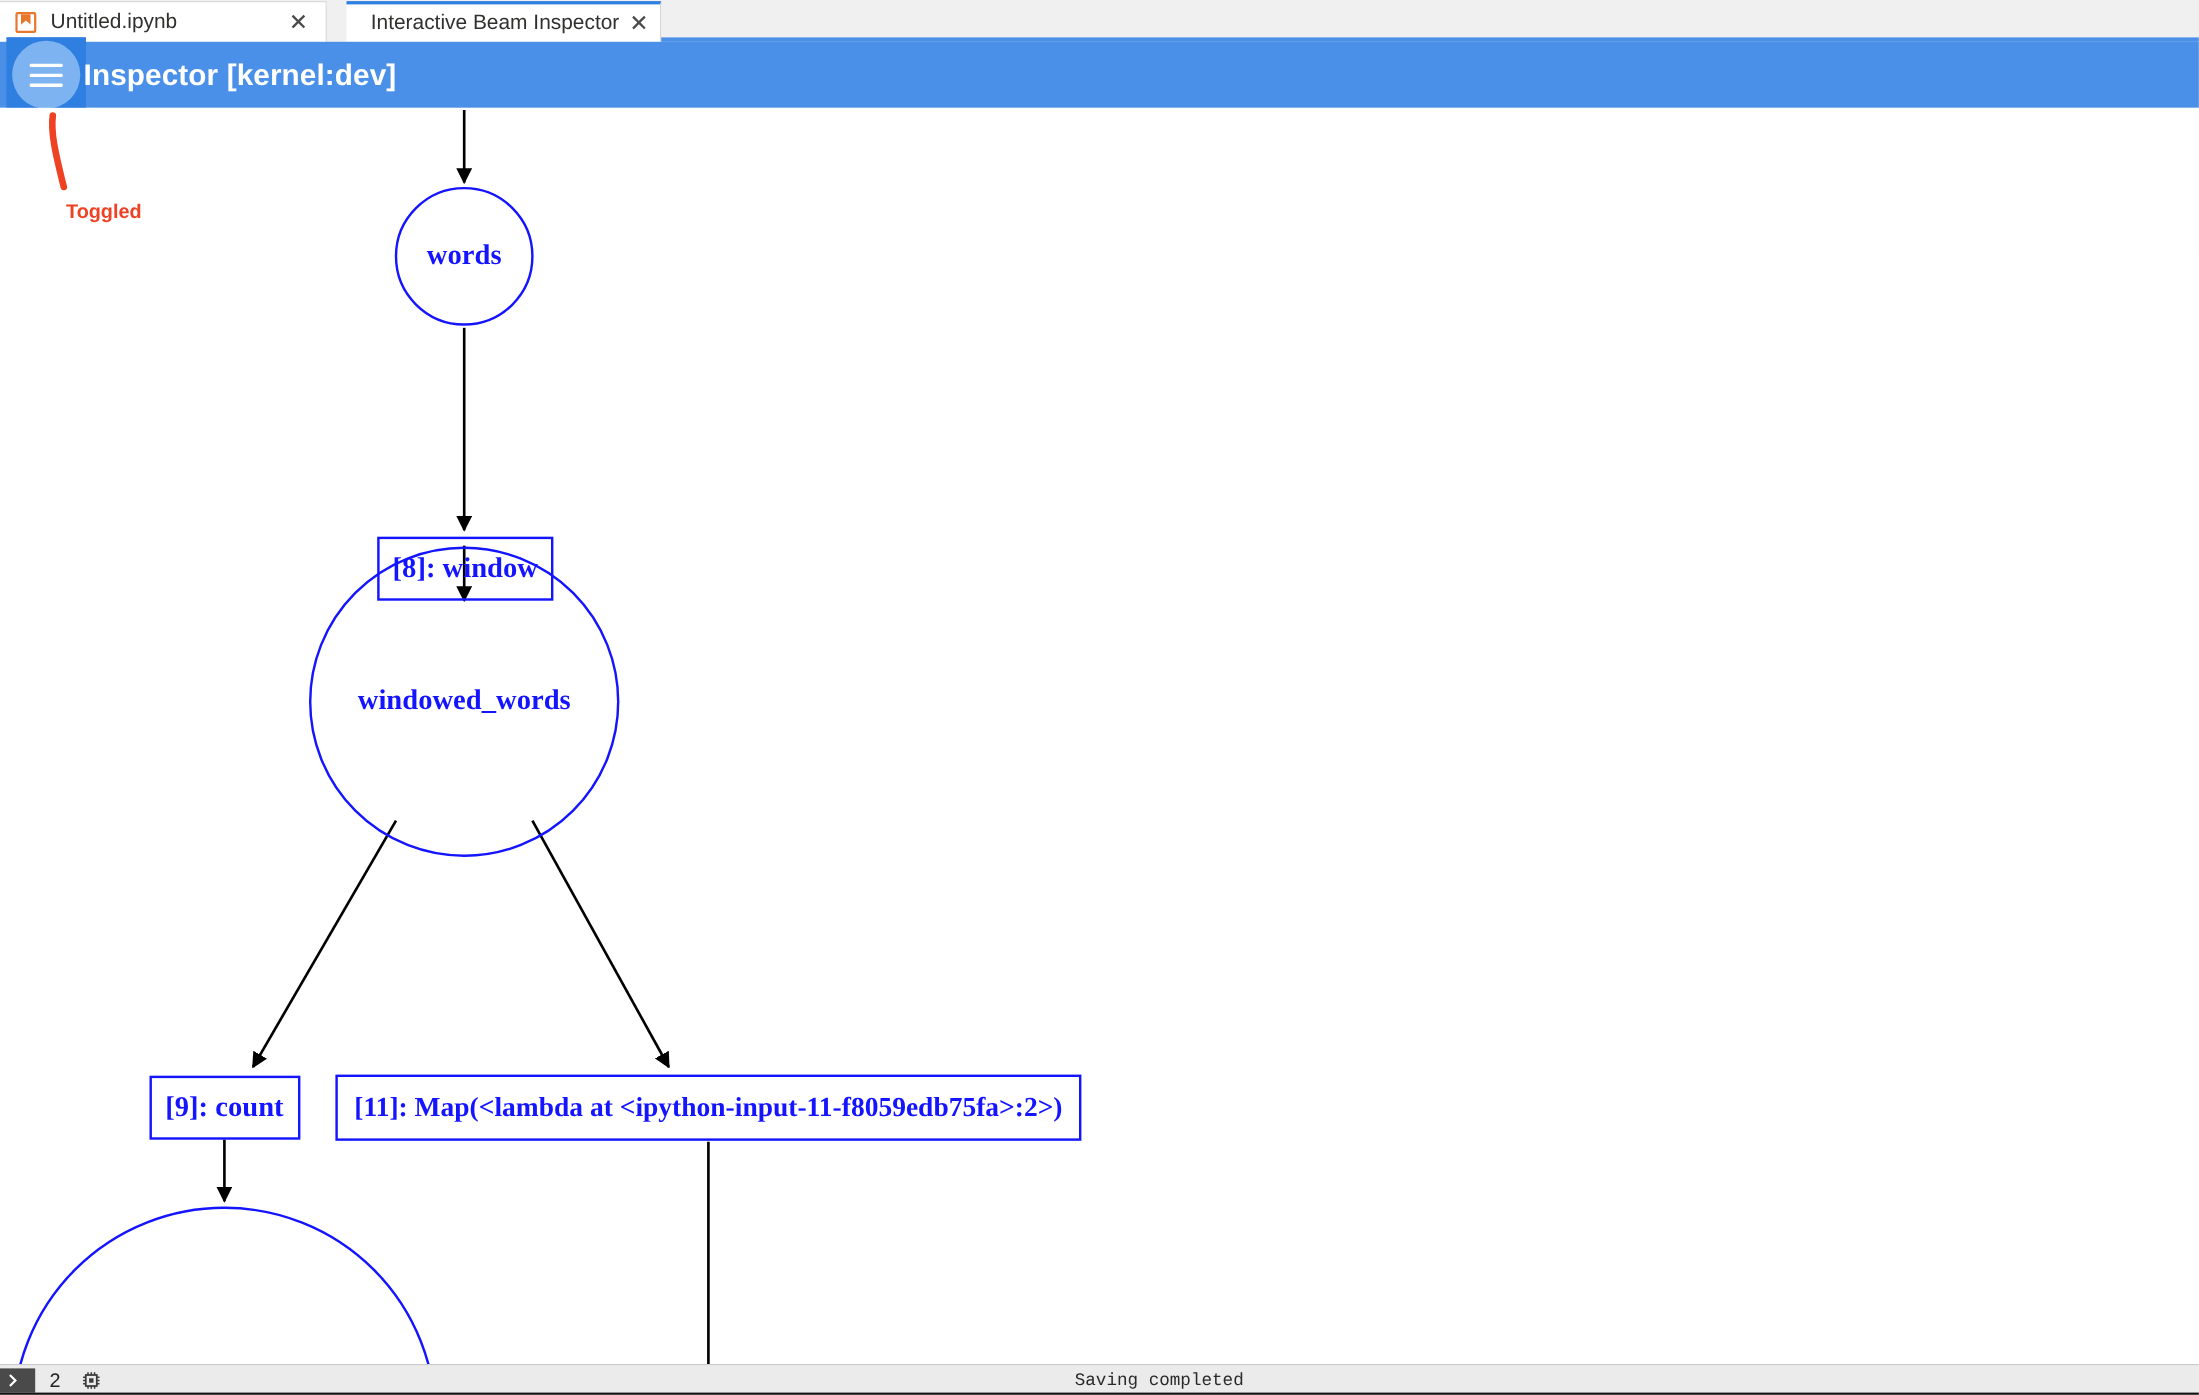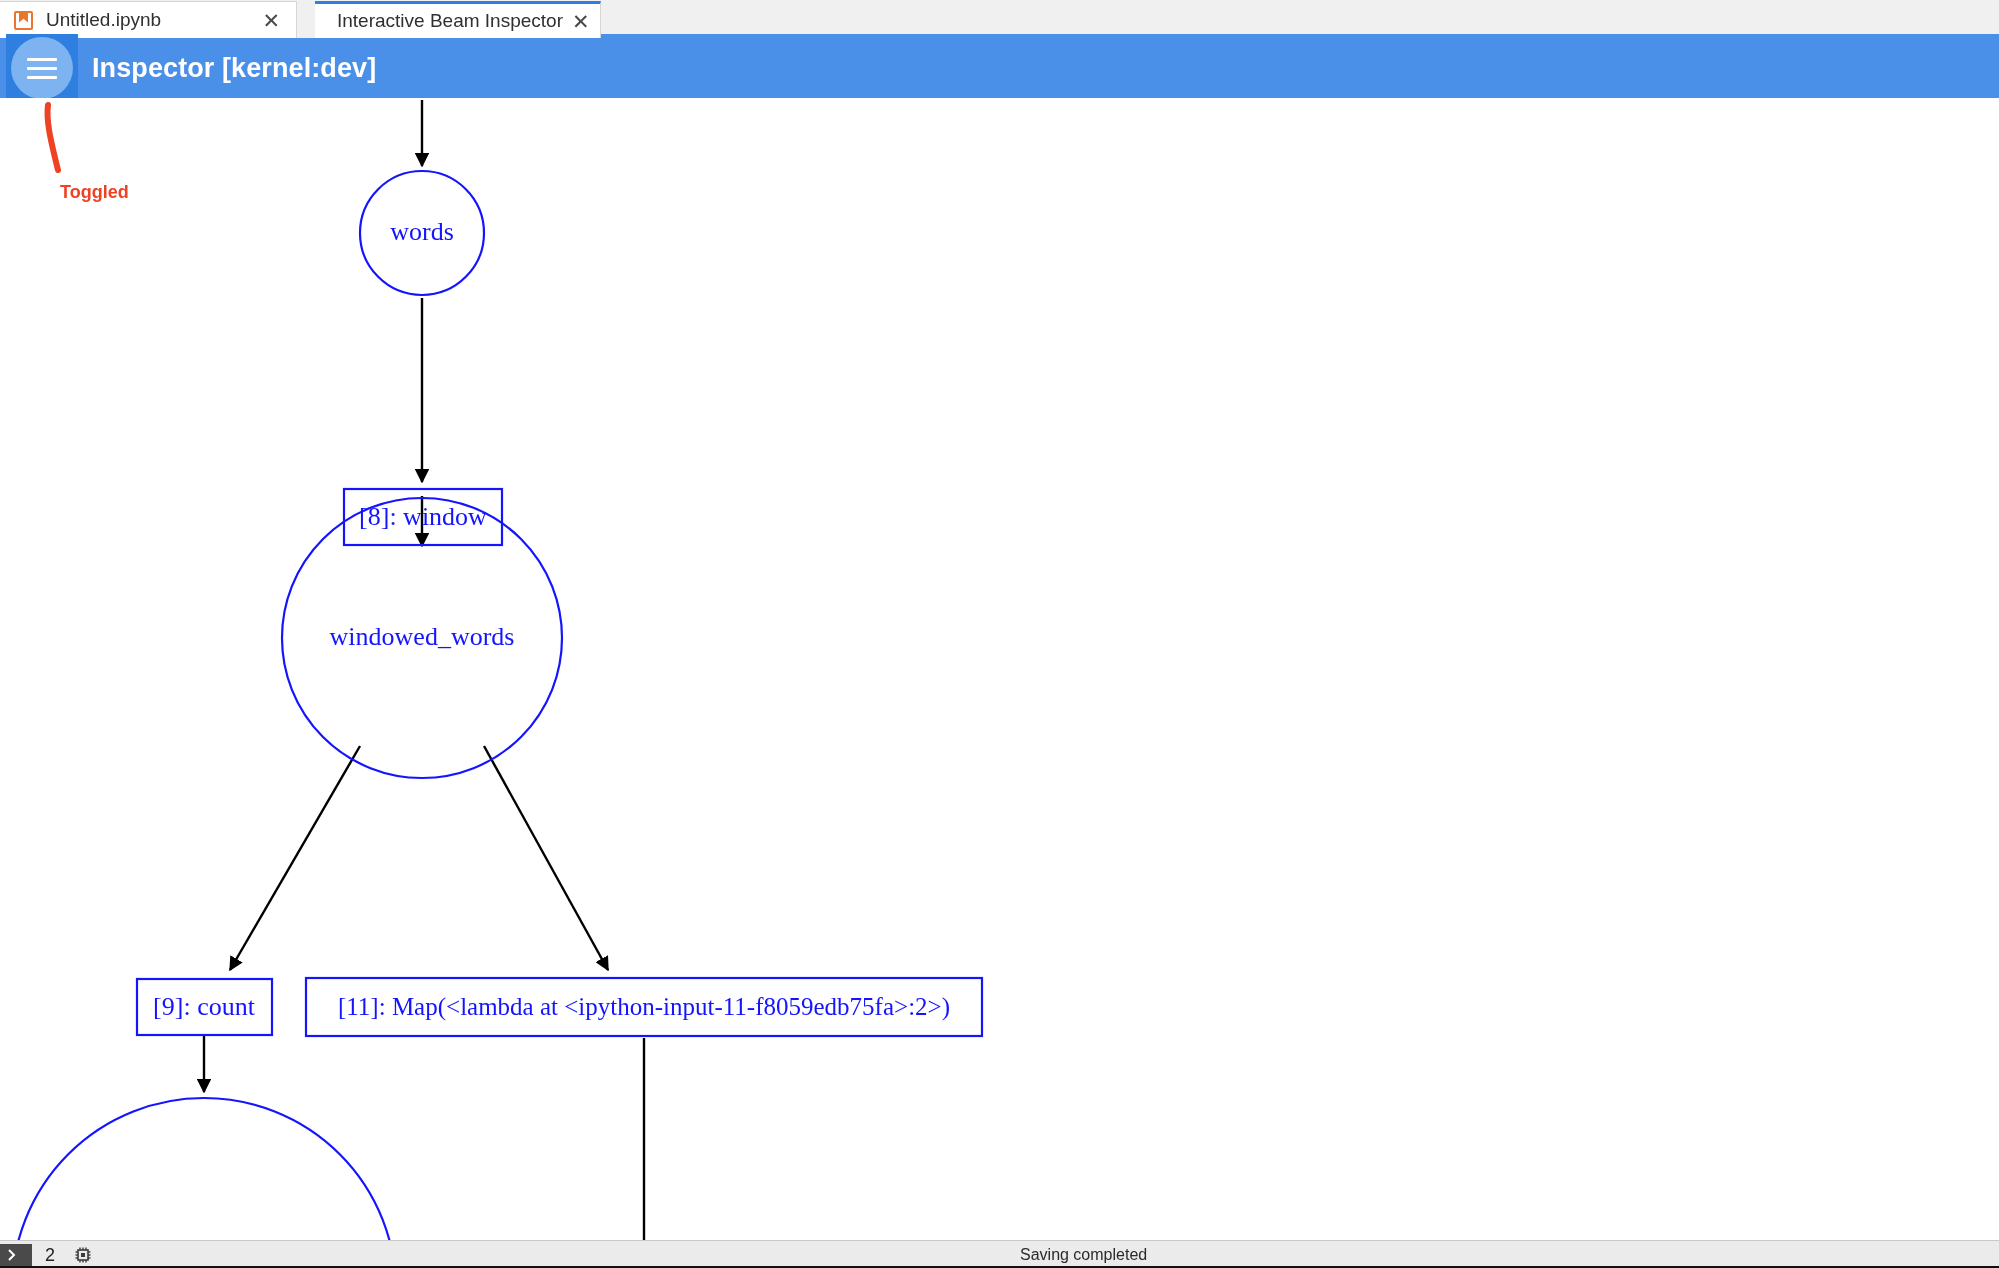--- a/index.html
+++ b/index.html
@@ -133,21 +133,21 @@
   }
   .menu-btn-circle span {
     display: block;
     width: 30px;
     height: 3px;
     background: #ffffff;
     border-radius: 1px;
   }
   .header-title {
     position: absolute;
-    left: 92px;
+    left: 76px;
     font-size: 27px;
     font-weight: bold;
     color: #ffffff;
     letter-spacing: 0.1px;
   }
 
   
   .annotation-layer {
     position: absolute;
     top: 0; left: 0;
@@ -166,20 +166,21 @@
   }
 
   
   .canvas {
     position: absolute;
     top: 98px; left: 0;
     width: 1999px;
     height: 1142px;
     background: #ffffff;
     overflow: hidden;
+    font-weight: bold;
   }
   .graph-svg { display: block; }
   .node-label {
     fill: #1414ff;
     font-family: "Liberation Serif", serif;
     font-size: 26px;
     text-anchor: middle;
     dominant-baseline: middle;
   }
   .node-label.small { font-size: 25px; }
@@ -226,23 +227,24 @@
   }
   .sb-term-icon svg { display:block; }
   .sb-count {
     font-size: 18px;
     color: #222;
     margin-right: 18px;
   }
   .sb-chip-icon { cursor: pointer; display:flex; align-items:center; }
   .status-msg {
     position: absolute;
-    left: 1020px;
+    left: 977px;
     font-size: 16px;
     color: #2a2a2a;
+    font-family: Liberation Mono, monospace;
   }
   .statusbar::after {
     content: "";
     position: absolute;
     left: 0; bottom: 0;
     width: 1999px; height: 3px;
     background: #111111;
   }
 </style>
 </head>

